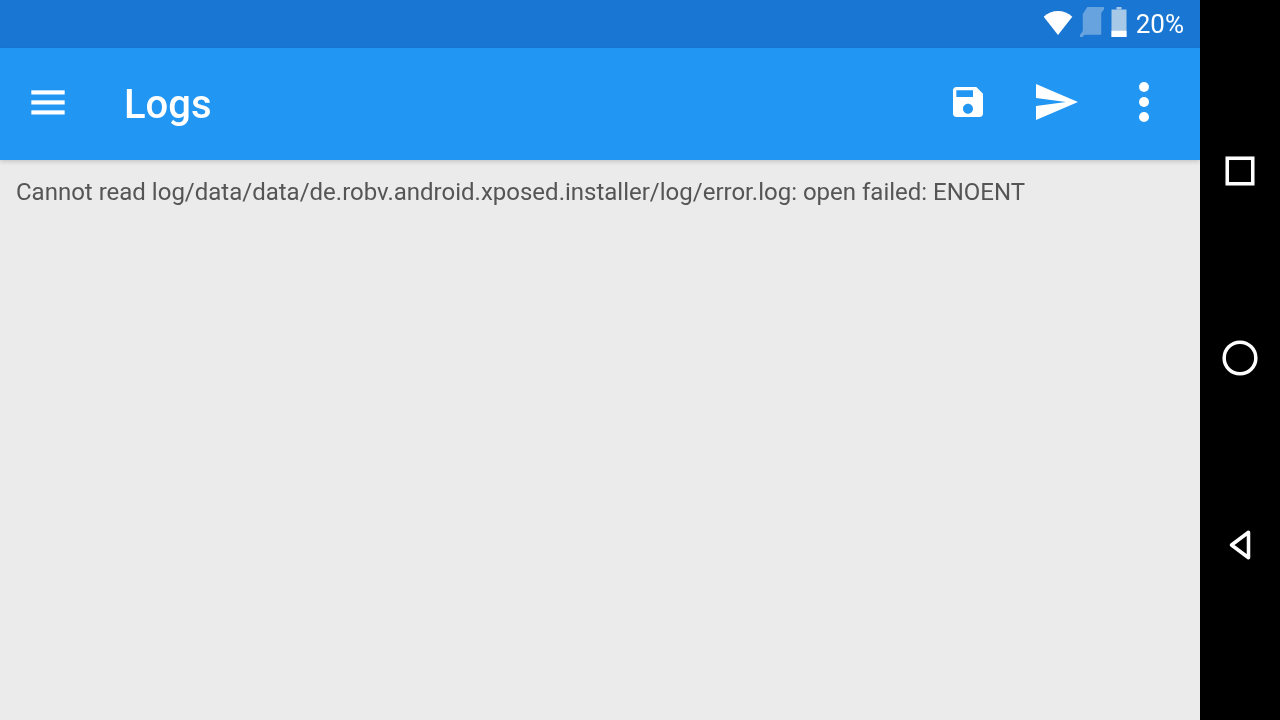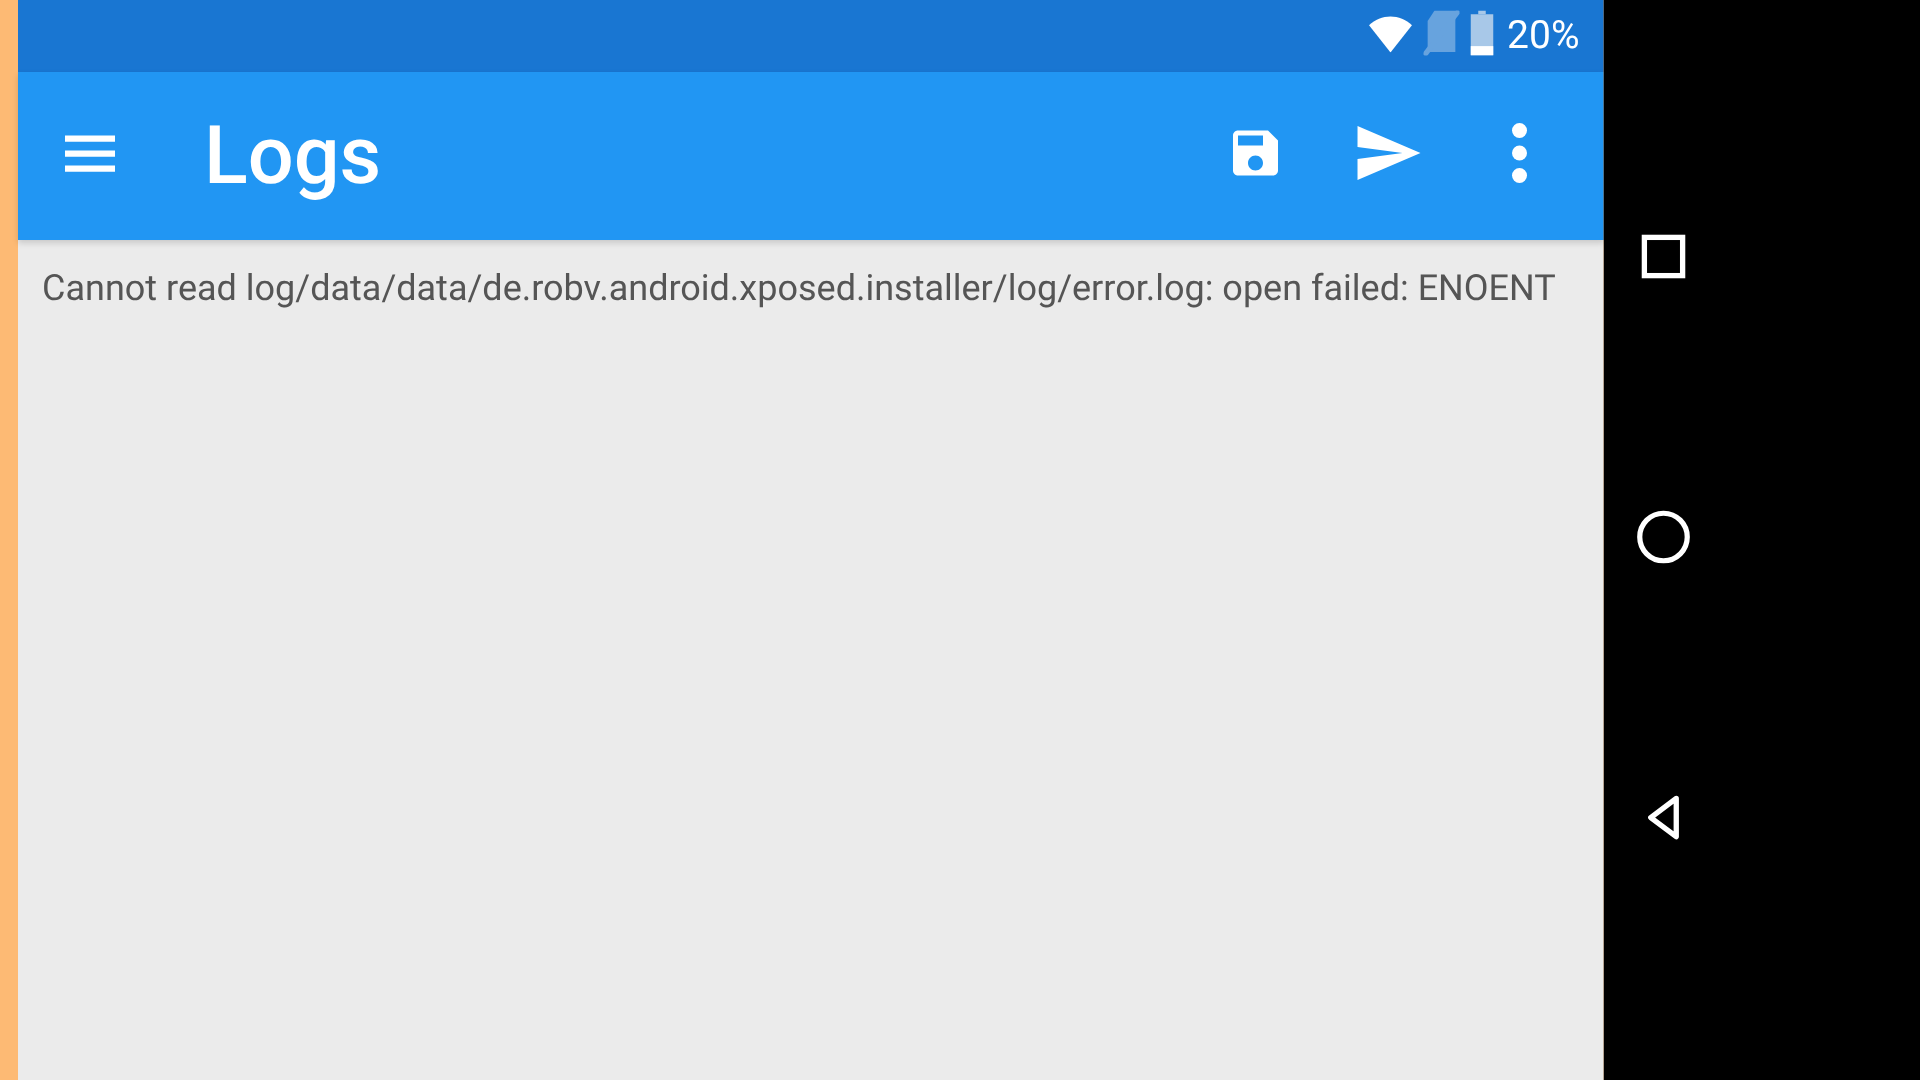--- a/index.html
+++ b/index.html
@@ -9,27 +9,26 @@
     }
     body {
       font-family: Roboto, "Helvetica Neue", Arial, sans-serif;
       width: 1280px;
       height: 720px;
       overflow: hidden;
       display: flex;
       background: #000;
     }
     .screen {
-      width: 1069px;
+      width: 1200px;
       height: 720px;
-      background: #fdba74;
+      background: #22c55e;
       display: flex;
       flex-direction: column;
       position: relative;
-      padding-left: 12px;
     }
     .status-bar {
       height: 48px;
       background: #1976D2;
       display: flex;
       align-items: center;
       justify-content: flex-end;
       padding: 0 10px;
       color: #fff;
     }
@@ -64,21 +63,21 @@
     }
     .app-bar .menu-btn {
       width: 56px;
       height: 56px;
       display: flex;
       align-items: center;
       justify-content: center;
       cursor: pointer;
     }
     .app-bar .title {
-      font-size: 54px;
+      font-size: 40px;
       font-weight: 500;
       margin-left: 48px;
       flex: 1;
     }
     .app-bar .actions {
       display: flex;
       align-items: center;
       gap: 32px;
       margin-right: 8px;
     }

